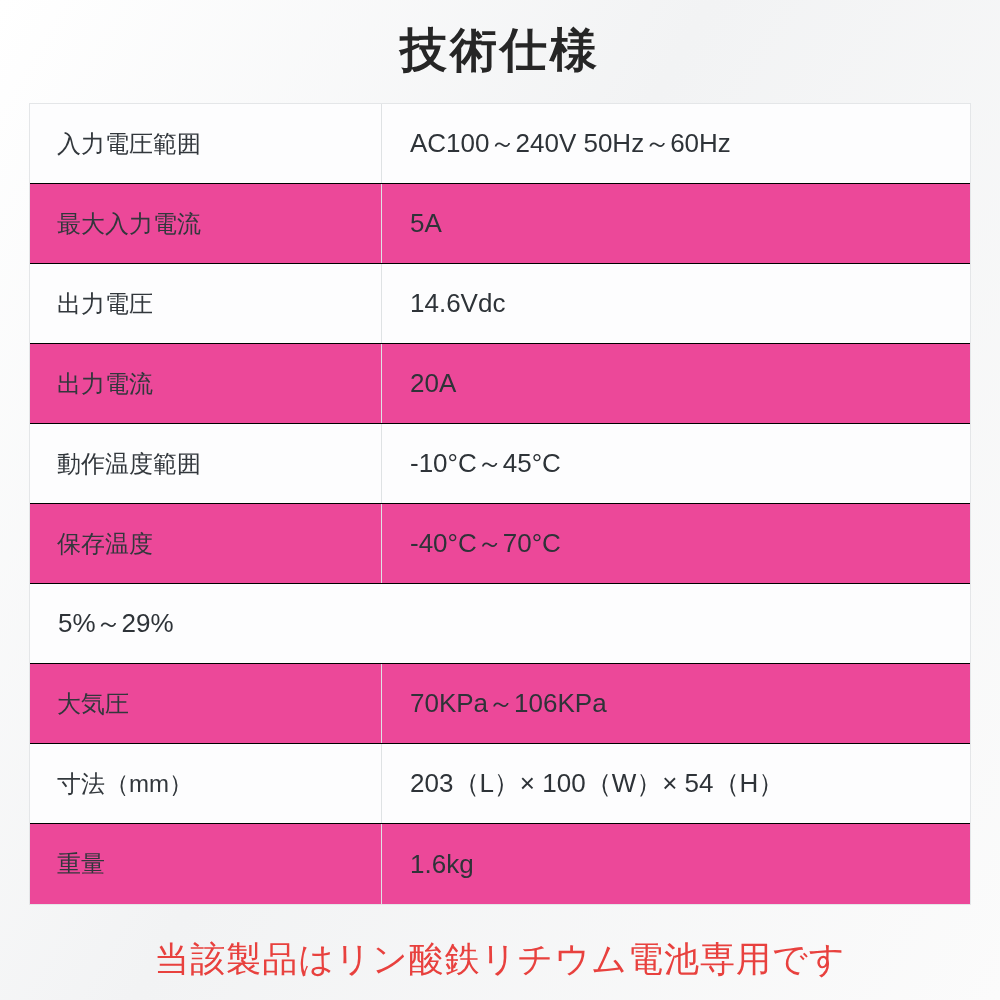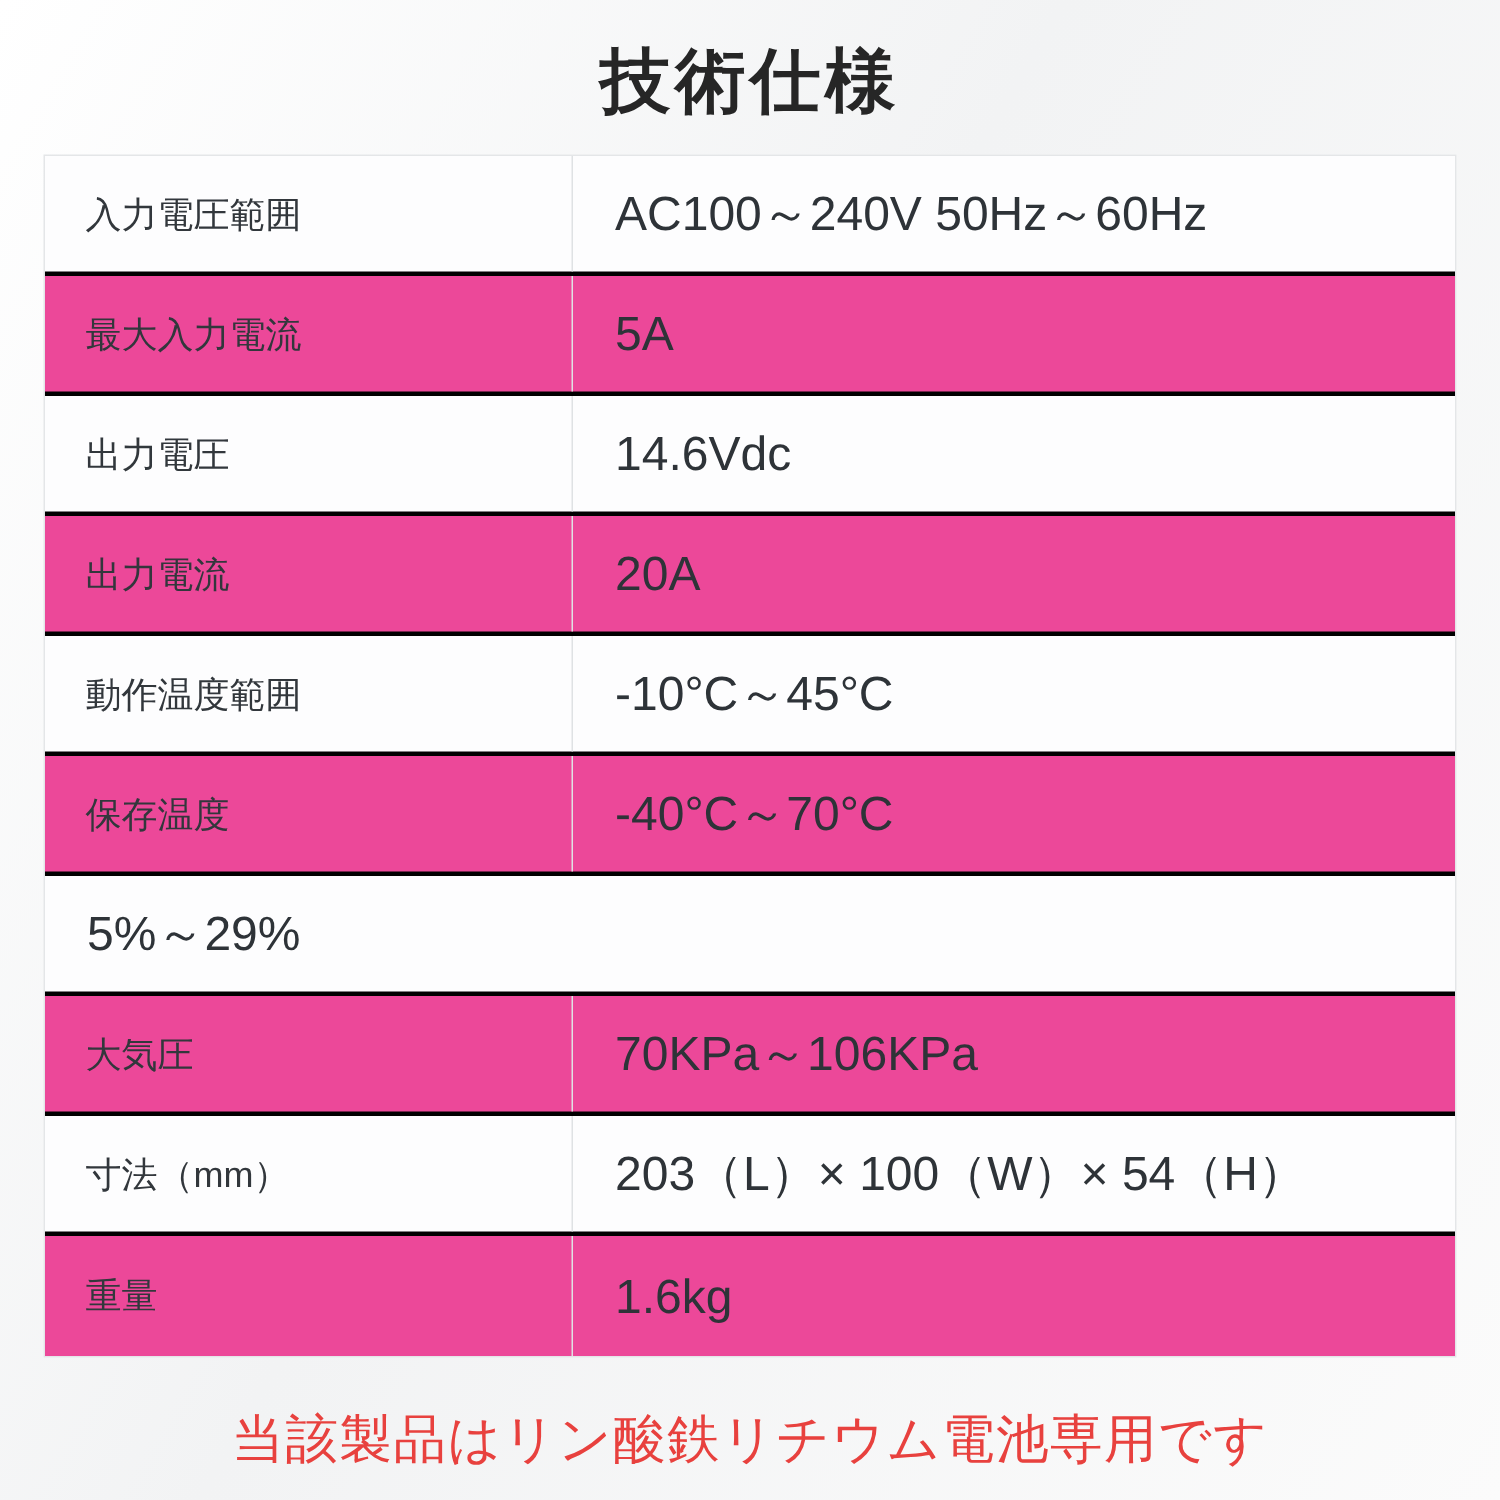--- a/index.html
+++ b/index.html
@@ -19,51 +19,52 @@
   }
   .title {
     margin-top: 22px;
     height: 64px;
     line-height: 64px;
     font-size: 47px;
     font-weight: 900;
     letter-spacing: 3px;
     color: #262626;
     text-align: right;
+    font-family: Liberation Mono, monospace;
   }
   .spec-table {
     margin-top: 17px;
     width: 942px;
     border: 1px solid #e4e6e8;
     background: #fdfdfe;
   }
   .spec-row {
     display: flex;
     height: 80px;
     align-items: stretch;
-    border-bottom: 3px solid #000000;
+    border-bottom: 1px solid #000000;
     background: #fdfdfe;
   }
   .spec-row:last-child { border-bottom: none; }
   .spec-row.alt { background: #ec4899; }
   .cell-label {
     width: 352px;
     display: flex;
     align-items: center;
     padding-left: 27px;
     font-size: 24px;
     color: #32373c;
     border-right: 1px solid #dfe2e4;
   }
   .cell-value {
     flex: 1;
     display: flex;
     align-items: center;
     padding-left: 28px;
-    font-size: 32px;
+    font-size: 26px;
     color: #2e3338;
   }
   .footer-note {
     margin-top: 31px;
     font-size: 35px;
     font-weight: 500;
     letter-spacing: 1px;
     color: #e8413e;
     text-align: center;
   }

